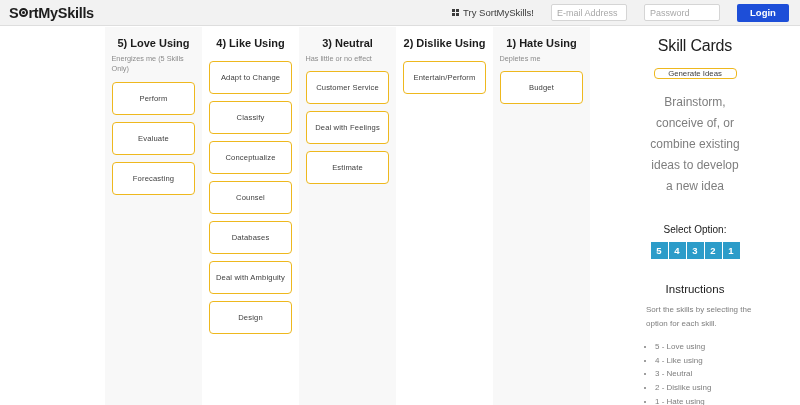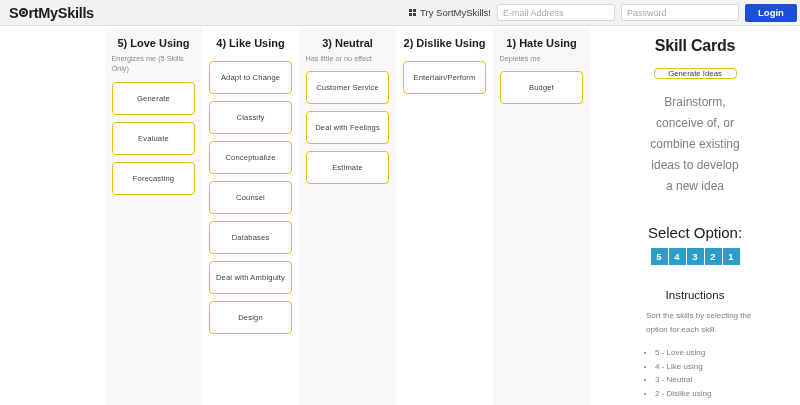--- a/index.html
+++ b/index.html
@@ -48,42 +48,42 @@
     left: 1px; top: 1px;
     width: 3px; height: 3px;
     background: #1d1d1d;
     border-radius: 50%;
   }
 
   #header-right {
     margin-left: auto;
     display: flex;
     align-items: center;
-    gap: 6px;
-    padding-right: 3px;
+    gap: 17px;
+    padding-right: 11px;
   }
   #try-link {
     display: flex;
     align-items: center;
     gap: 4px;
     font-size: 9.5px;
     color: #3b3b3b;
     white-space: nowrap;
     cursor: pointer;
   }
   .grid-icon {
     display: grid;
     grid-template-columns: 3px 3px;
     grid-template-rows: 3px 3px;
     gap: 1.3px;
   }
   .grid-icon i { background: #3b3b3b; display: block; }
 
   .hdr-input {
-    width: 118px;
+    width: 76px;
     height: 17px;
     border: 1px solid #d5d5d5;
     background: #fff;
     border-radius: 2px;
     font-size: 9px;
     padding: 0 5px;
     color: #555;
     font-family: "Liberation Sans", sans-serif;
     outline: none;
   }
@@ -164,21 +164,21 @@
     flex: 1 1 auto;
     background: #ffffff;
     padding-top: 10px;
     display: flex;
     flex-direction: column;
     align-items: center;
     position: relative;
   }
   #panel-title {
     font-size: 16px;
-    font-weight: 700;
+    font-weight: 400;
     color: #202020;
     letter-spacing: -0.2px;
   }
   #current-card {
     margin-top: 13px;
     width: 83px;
     height: 21px;
     border: 1.8px solid #eeb81e;
     border-radius: 4px;
     background: #fff;
@@ -192,21 +192,21 @@
   #card-desc {
     margin-top: 13px;
     width: 96px;
     text-align: center;
     font-size: 12px;
     color: #7e7e7e;
     line-height: 1.75;
   }
   #select-label {
     margin-top: 27px;
-    font-size: 15px;
+    font-size: 10px;
     color: #202020;
   }
   #option-row {
     margin-top: 7px;
     display: flex;
     gap: 1px;
   }
   .opt-btn {
     width: 17px;
     height: 17px;
@@ -281,21 +281,21 @@
 </div>
 
 <div id="board">
 
   <div id="gutter-left"></div>
 
   <div class="column shade">
     <div class="col-title">5) Love Using</div>
     <div class="col-sub">Energizes me (5 Skills Only)</div>
     <div class="cards">
-      <div class="skill-card">Generate</div>
+      <div class="skill-card">Perform</div>
       <div class="skill-card">Evaluate</div>
       <div class="skill-card">Forecasting</div>
     </div>
   </div>
 
   <div class="column plain">
     <div class="col-title">4) Like Using</div>
     <div class="col-sub"></div>
     <div class="cards">
       <div class="skill-card">Adapt to Change</div>

